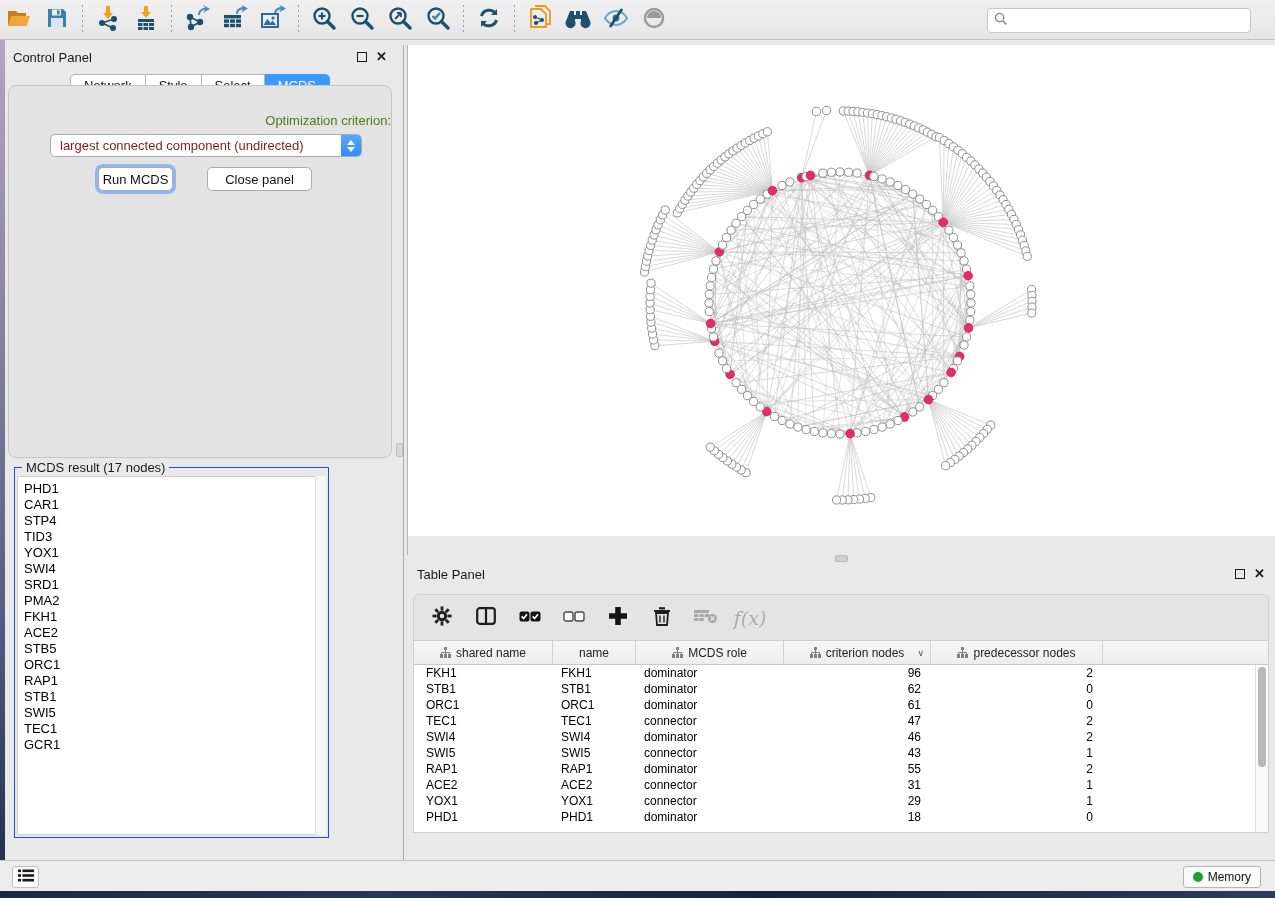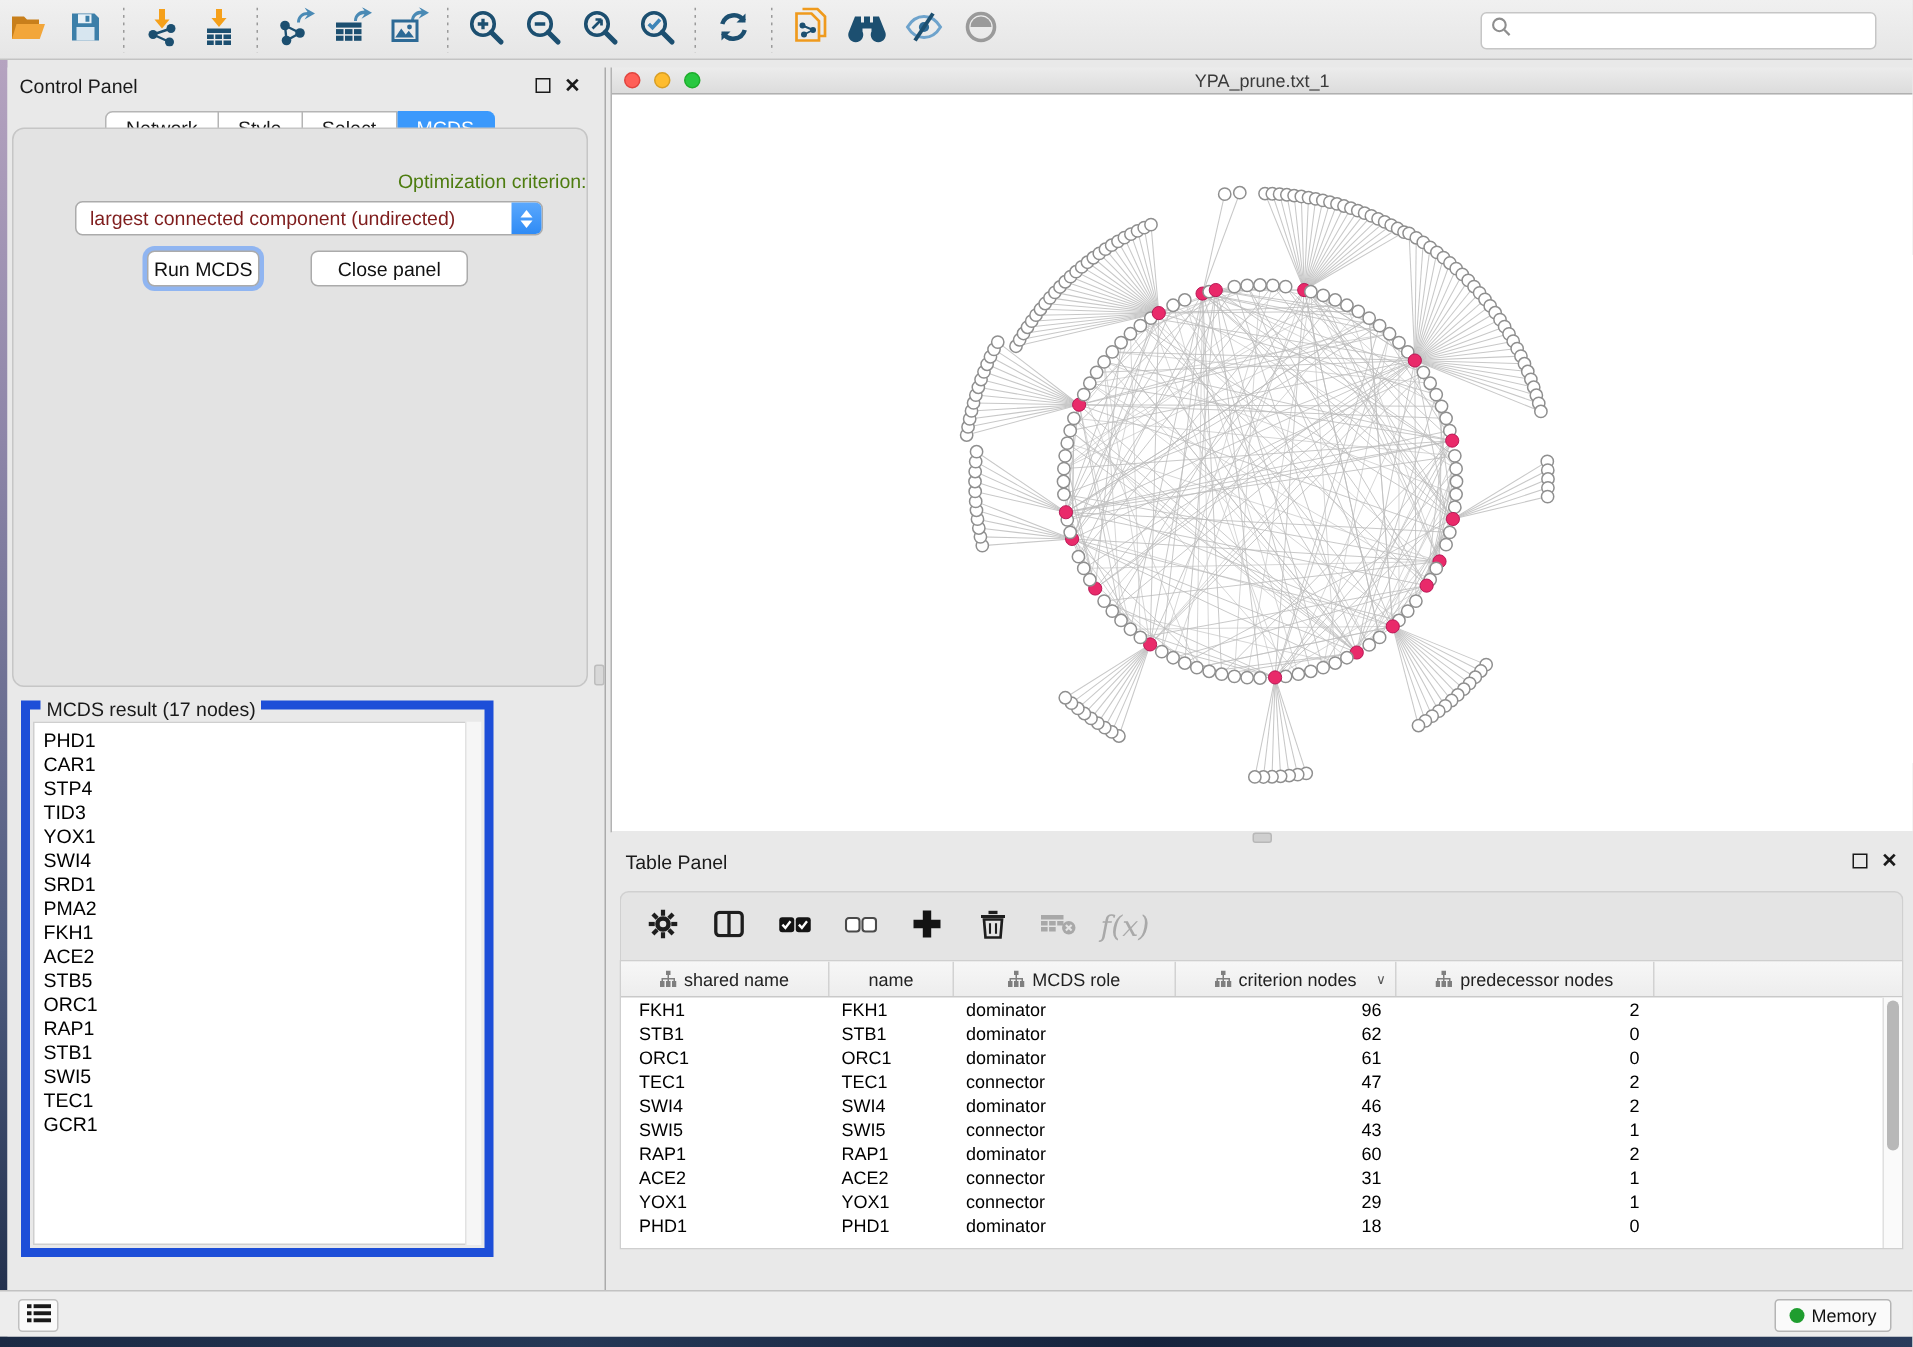--- a/index.html
+++ b/index.html
@@ -50,21 +50,21 @@
   .stepper { width:20px; height:100%; background:linear-gradient(#5aa8fd,#2f8bf5); border-radius:0 4px 4px 0;
              display:flex; flex-direction:column; align-items:center; justify-content:center; gap:2px; }
   .tri-up { width:0; height:0; border-left:4px solid transparent; border-right:4px solid transparent; border-bottom:5px solid #fff; }
   .tri-dn { width:0; height:0; border-left:4px solid transparent; border-right:4px solid transparent; border-top:5px solid #fff; }
   .cp-btn { position:absolute; top:81px; height:24px; background:#fff; border:1px solid #ababab;
             border-radius:5px; font-size:13px; font-family:"Liberation Sans",sans-serif; color:#111; cursor:pointer; }
   .cp-btn.run { left:89px; width:75px; box-shadow:0 0 0 3px rgba(77,144,254,.55); }
   .cp-btn.closep { left:198px; width:105px; }
 
   .mcds-group { position:absolute; left:9px; top:422px; width:315px; height:371px;
-                border:6px solid #1d4ed8; }
+                border:1px solid #1d4ed8; }
   .group-title { position:absolute; top:-8px; left:7px; background:#e9e9e9; padding:0 4px;
                  font-size:13px; color:#1a1a1a; }
   .mcds-list { position:absolute; left:2px; top:8px; right:2px; bottom:2px; background:#fff;
                border:1px solid #cfcfcf; overflow:hidden; padding:4px 0 0 6px; }
   .mcds-item { font-size:13px; line-height:16px; color:#000; }
   .mcds-scroll { position:absolute; right:2px; top:8px; width:11px; bottom:2px;
                  background:#f6f6f6; border-left:1px solid #e2e2e2; }
 
   
   .vsplit { position:absolute; left:395px; top:45px; width:12px; height:815px; background:#e9e9e9; }
@@ -331,28 +331,20 @@
     <div class="mcds-scroll"></div>
   </div>
 </div>
 
 <div class="vsplit">
     <div class="line"></div>
     <div class="handle"></div>
   </div>
 
 <div class="net-window">
-  <div class="net-titlebar">
-    <div class="lights">
-      <span class="light red"></span>
-      <span class="light yellow"></span>
-      <span class="light green"></span>
-    </div>
-    <span class="net-title">YPA_prune.txt_1</span>
-  </div>
   <div class="net-canvas">
     <svg id="net-svg" width="868" height="491" viewBox="0 0 868 491">
         <line x1="389.8914300452858" y1="382.04784696385883" x2="520.5023171976515" y2="354.58333112212625" stroke="#c6c6c6" stroke-width="0.6" opacity="0.8"></line>
         <line x1="549.4903291407821" y1="200.06018158131081" x2="524.6309883354377" y2="165.36901166456227" stroke="#c6c6c6" stroke-width="0.6" opacity="0.8"></line>
         <line x1="504.77970052556793" y1="366.9225192116334" x2="381.86847036017326" y2="136.97178124102143" stroke="#c6c6c6" stroke-width="0.6" opacity="0.8"></line>
         <line x1="556.0478469638589" y1="215.89143004528583" x2="530.491014779746" y2="171.62569822189099" stroke="#c6c6c6" stroke-width="0.6" opacity="0.8"></line>
         <line x1="393.6993066813215" y1="132.72407696884233" x2="398.0947050915698" y2="384.53628324386796" stroke="#c6c6c6" stroke-width="0.6" opacity="0.8"></line>
         <line x1="551.6744549511807" y1="311.2825002429298" x2="314.50967085921786" y2="315.9398184186892" stroke="#c6c6c6" stroke-width="0.6" opacity="0.8"></line>
         <line x1="524.6309883354377" y1="350.63098833543773" x2="318.5506721042385" y2="192.5" stroke="#c6c6c6" stroke-width="0.6" opacity="0.8"></line>
         <line x1="556.0478469638589" y1="215.89143004528583" x2="461.46858811904633" y2="130.3575215131342" stroke="#c6c6c6" stroke-width="0.6" opacity="0.8"></line>
@@ -1131,21 +1123,21 @@
           <div class="tcell l" style="width: 139px;">SWI5</div>
           <div class="tcell l2" style="width: 83px;">SWI5</div>
           <div class="tcell l2" style="width: 148px;">connector</div>
           <div class="tcell r" style="width: 147px;">43</div>
           <div class="tcell r" style="width: 172px;">1</div>
         </div>
         <div class="trow">
           <div class="tcell l" style="width: 139px;">RAP1</div>
           <div class="tcell l2" style="width: 83px;">RAP1</div>
           <div class="tcell l2" style="width: 148px;">dominator</div>
-          <div class="tcell r" style="width: 147px;">60</div>
+          <div class="tcell r" style="width: 147px;">55</div>
           <div class="tcell r" style="width: 172px;">2</div>
         </div>
         <div class="trow">
           <div class="tcell l" style="width: 139px;">ACE2</div>
           <div class="tcell l2" style="width: 83px;">ACE2</div>
           <div class="tcell l2" style="width: 148px;">connector</div>
           <div class="tcell r" style="width: 147px;">31</div>
           <div class="tcell r" style="width: 172px;">1</div>
         </div>
         <div class="trow">

